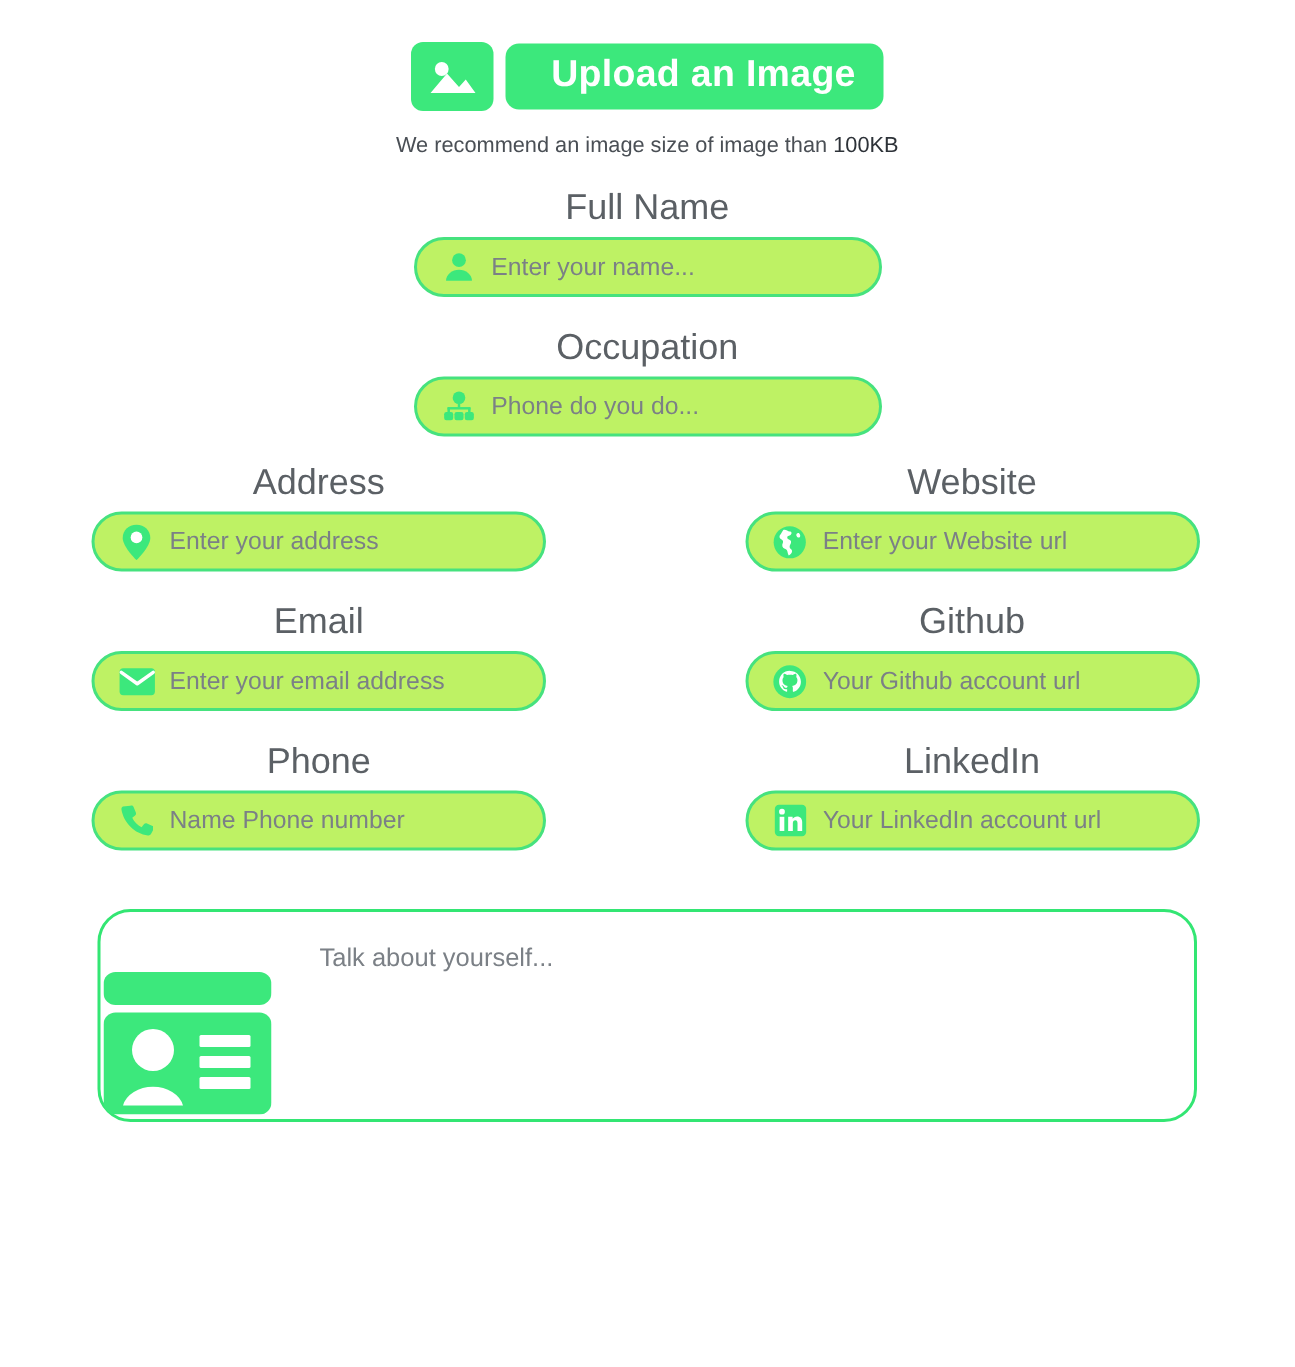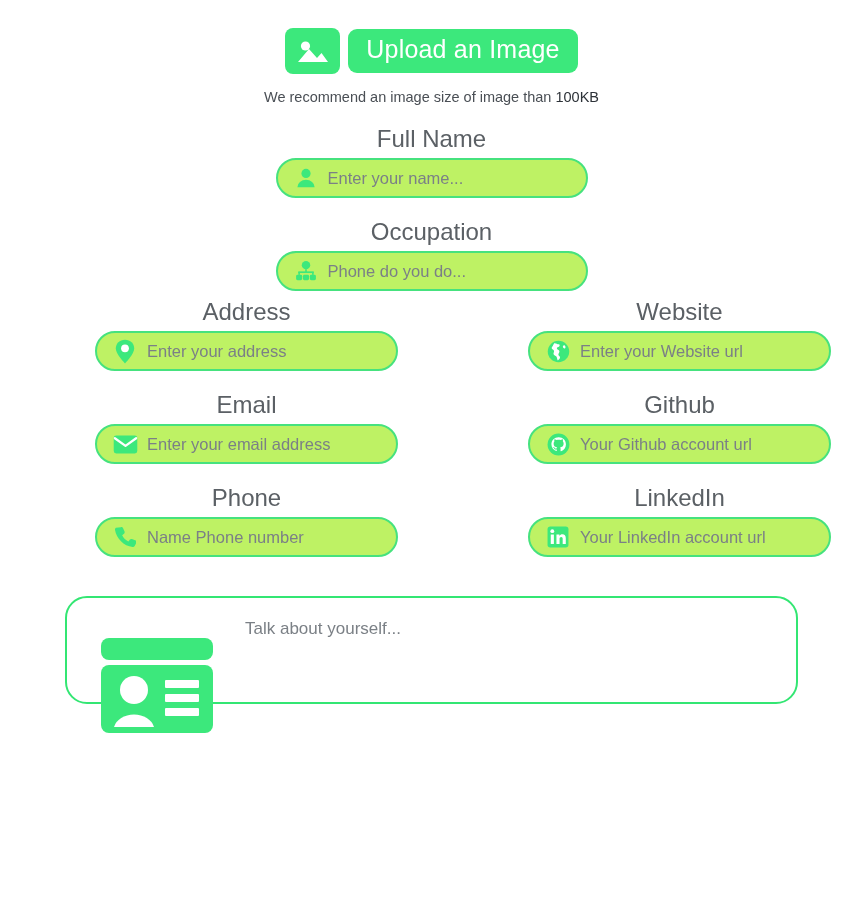--- a/index.html
+++ b/index.html
@@ -34,22 +34,22 @@
     justify-content: center;
     cursor: pointer;
   }
   .upload-btn {
     background: #3ce87c;
     border: none;
     border-radius: 9px;
     color: #ffffff;
     font-family: "Liberation Sans", sans-serif;
     font-size: 25px;
-    font-weight: normal;
-    padding: 7px 18px 9px 18px;
+    font-weight: bold;
+    padding: 7px 18px 9px 30px;
     line-height: 1.1;
     cursor: pointer;
     letter-spacing: 0.2px;
   }
   .upload-note {
     text-align: center;
     font-size: 14.5px;
     color: #4a4f55;
     margin-top: 15px;
   }
@@ -93,40 +93,40 @@
   
   .center-field {
     width: 312px;
     margin: 0 auto;
   }
   #full-name-field { margin-top: 22px; }
   #occupation-field { margin-top: 22px; }
 
   
   .grid {
-    margin-top: 9px;
-    padding: 0 95px;
+    margin-top: 19px;
+    padding: 0 61px;
     box-sizing: border-box;
     display: grid;
     grid-template-columns: 1fr 1fr;
     column-gap: 130px;
     row-gap: 22px;
   }
   .grid .cell { width: 303px; }
 
   
   .bio-wrap {
     margin: 39px 65px 0 65px;
     border: 2px solid #33e673;
     border-radius: 22px;
-    height: 108px;
+    height: 142px;
     box-sizing: border-box;
     display: flex;
     align-items: flex-start;
-    padding: 14px 34px;
+    padding: 14px 2px;
     background: #fff;
     cursor: text;
   }
   .bio-icon {
     flex: 0 0 auto;
     width: 112px;
     height: 95px;
     margin-right: 32px;
     margin-top: 26px;
   }

